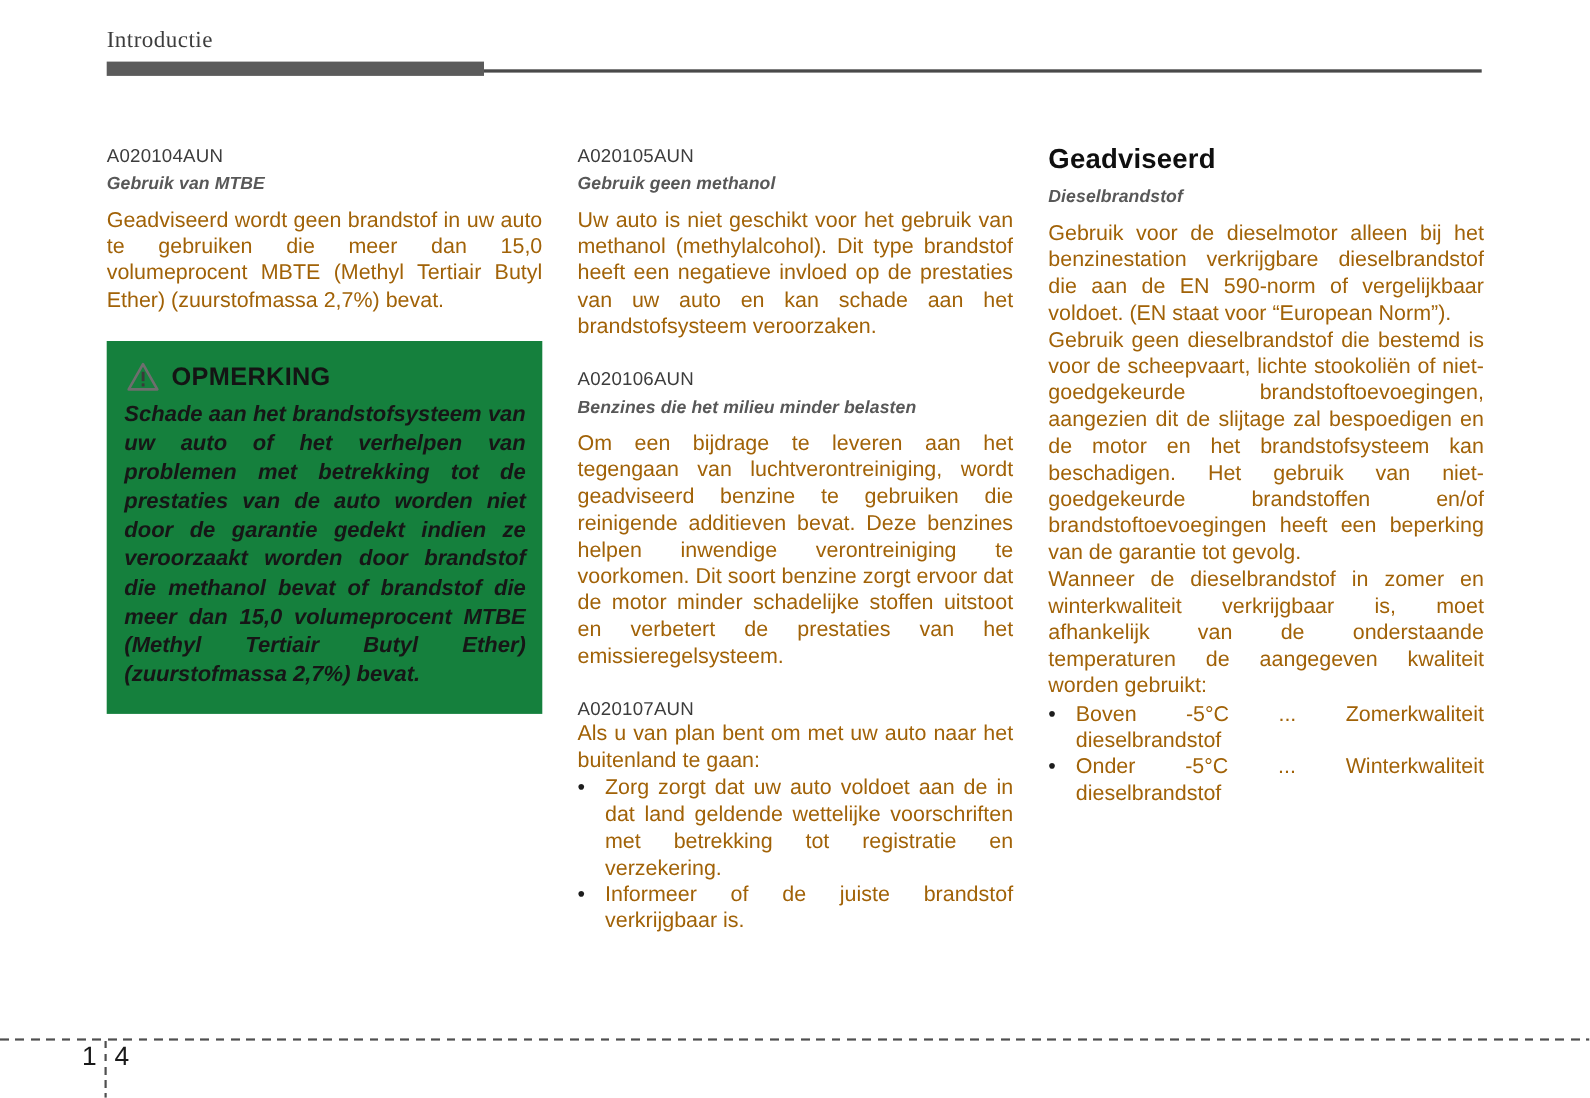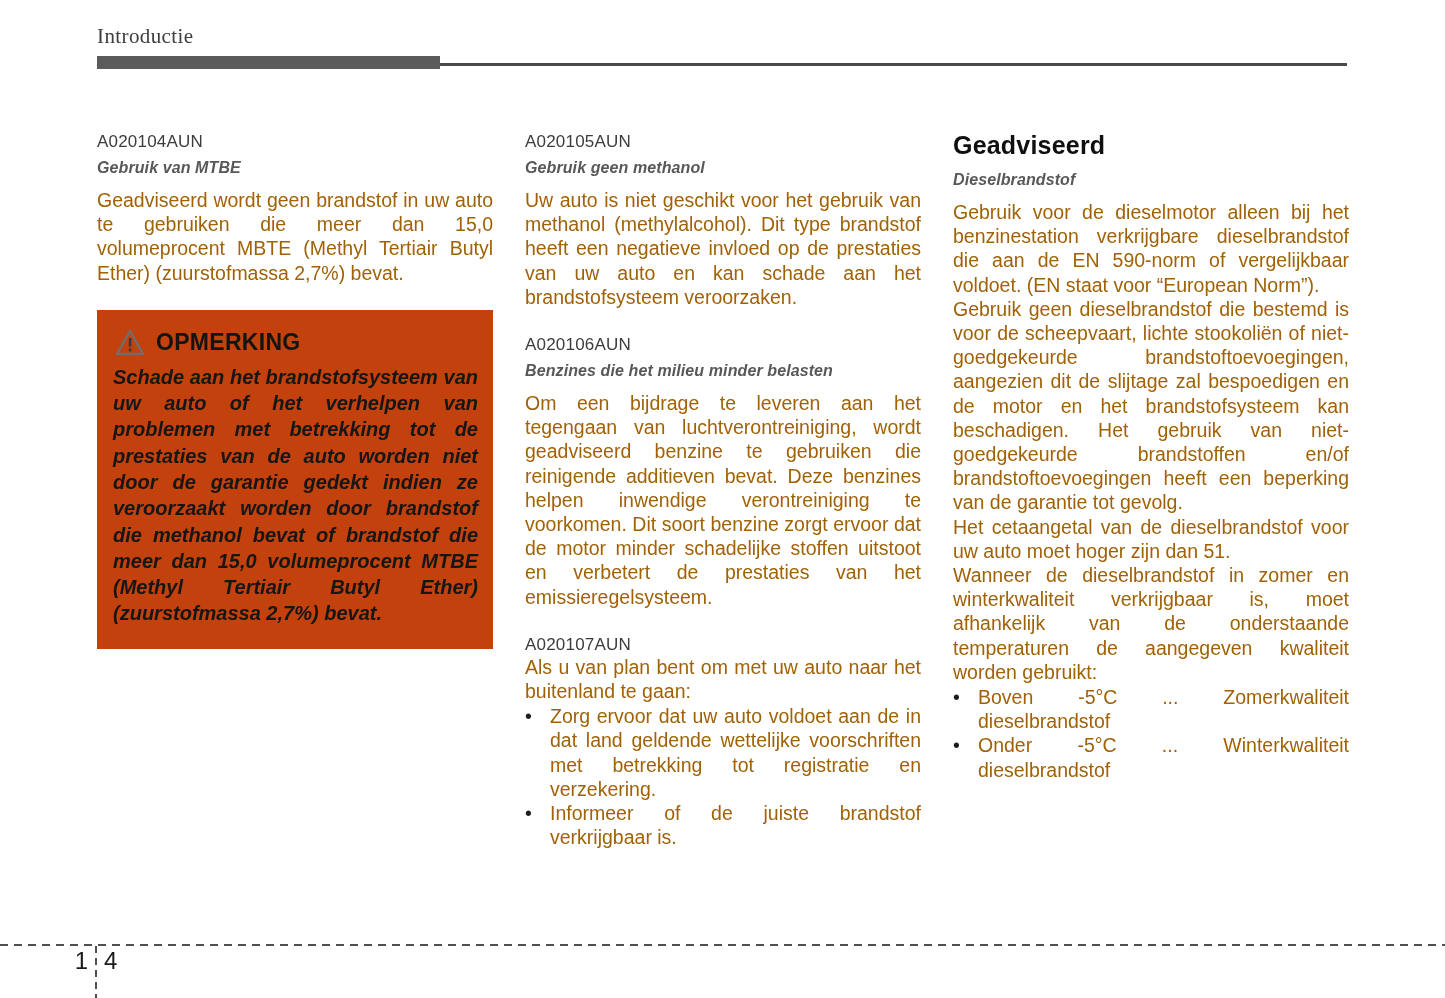--- a/index.html
+++ b/index.html
@@ -39,21 +39,21 @@
     margin:0; text-align:justify;
     font-size:19.5px; line-height:24.2px;
     color:#a16207;
   }
   .col3-title {
     font-size:25px; line-height:28px; font-weight:bold;
     color:#0f0f0f; margin:0 0 8px 0; letter-spacing:0.2px;
   }
 
   .notice {
-    background:#c2410c;
+    background:#15803d;
     margin-top:25px;
     padding:17px 15px 22px 16px;
   }
   .notice-title-row { display:flex; align-items:center; gap:11px; margin:2px 0 8px 2px; }
   .notice-title { font-size:23px; font-weight:bold; color:#141414; letter-spacing:0.3px; }
   .warn-icon { width:30px; height:27px; flex:0 0 30px; }
   .notice-body {
     margin:0; text-align:justify;
     font-size:20px; line-height:26.3px;
     font-weight:bold; font-style:italic;
@@ -127,37 +127,36 @@
       <h2 class="sec-heading">Benzines die het milieu minder belasten</h2>
       <p class="body-p">Om een bijdrage te leveren aan het tegengaan van luchtverontreiniging, wordt geadviseerd benzine te gebruiken die reinigende additieven bevat. Deze benzines helpen inwendige verontreiniging te voorkomen. Dit soort benzine zorgt ervoor dat de motor minder schadelijke stoffen uitstoot en verbetert de prestaties van het emissieregelsysteem.</p>
     </div>
 
     <div class="sec">
       <div class="sec-code">A020107AUN</div>
       <p class="body-p">Als u van plan bent om met uw auto naar het buitenland te gaan:</p>
       <div class="bullet-list">
         <div class="bullet">
           <span class="bullet-dot">•</span>
-          <p class="body-p bullet-text">Zorg ervoor dat uw auto voldoet aan de in dat land geldende wettelijke voorschriften met betrekking tot registratie en verzekering.</p>
+          <p class="body-p bullet-text">Zorg zorgt dat uw auto voldoet aan de in dat land geldende wettelijke voorschriften met betrekking tot registratie en verzekering.</p>
         </div>
         <div class="bullet">
           <span class="bullet-dot">•</span>
           <p class="body-p bullet-text">Informeer of de juiste brandstof verkrijgbaar is.</p>
         </div>
       </div>
     </div>
   </section>
 
   <section class="col">
     <h2 class="col3-title">Geadviseerd</h2>
     <div class="sec" style="margin-top:0;">
       <h2 class="sec-heading">Dieselbrandstof</h2>
       <p class="body-p">Gebruik voor de dieselmotor alleen bij het benzinestation verkrijgbare dieselbrandstof die aan de EN 590-norm of vergelijkbaar voldoet. (EN staat voor “European Norm”).</p>
       <p class="body-p">Gebruik geen dieselbrandstof die bestemd is voor de scheepvaart, lichte stookoliën of niet-goedgekeurde brandstoftoevoegingen, aangezien dit de slijtage zal bespoedigen en de motor en het brandstofsysteem kan beschadigen. Het gebruik van niet-goedgekeurde brandstoffen en/of brandstoftoevoegingen heeft een beperking van de garantie tot gevolg.</p>
-      <p class="body-p">Het cetaangetal van de dieselbrandstof voor uw auto moet hoger zijn dan 51.</p>
       <p class="body-p">Wanneer de dieselbrandstof in zomer en winterkwaliteit verkrijgbaar is, moet afhankelijk van de onderstaande temperaturen de aangegeven kwaliteit worden gebruikt:</p>
       <div class="bullet-list">
         <div class="bullet">
           <span class="bullet-dot">•</span>
           <p class="body-p bullet-text">Boven -5°C ... Zomerkwaliteit dieselbrandstof</p>
         </div>
         <div class="bullet">
           <span class="bullet-dot">•</span>
           <p class="body-p bullet-text">Onder -5°C ... Winterkwaliteit dieselbrandstof</p>
         </div>

